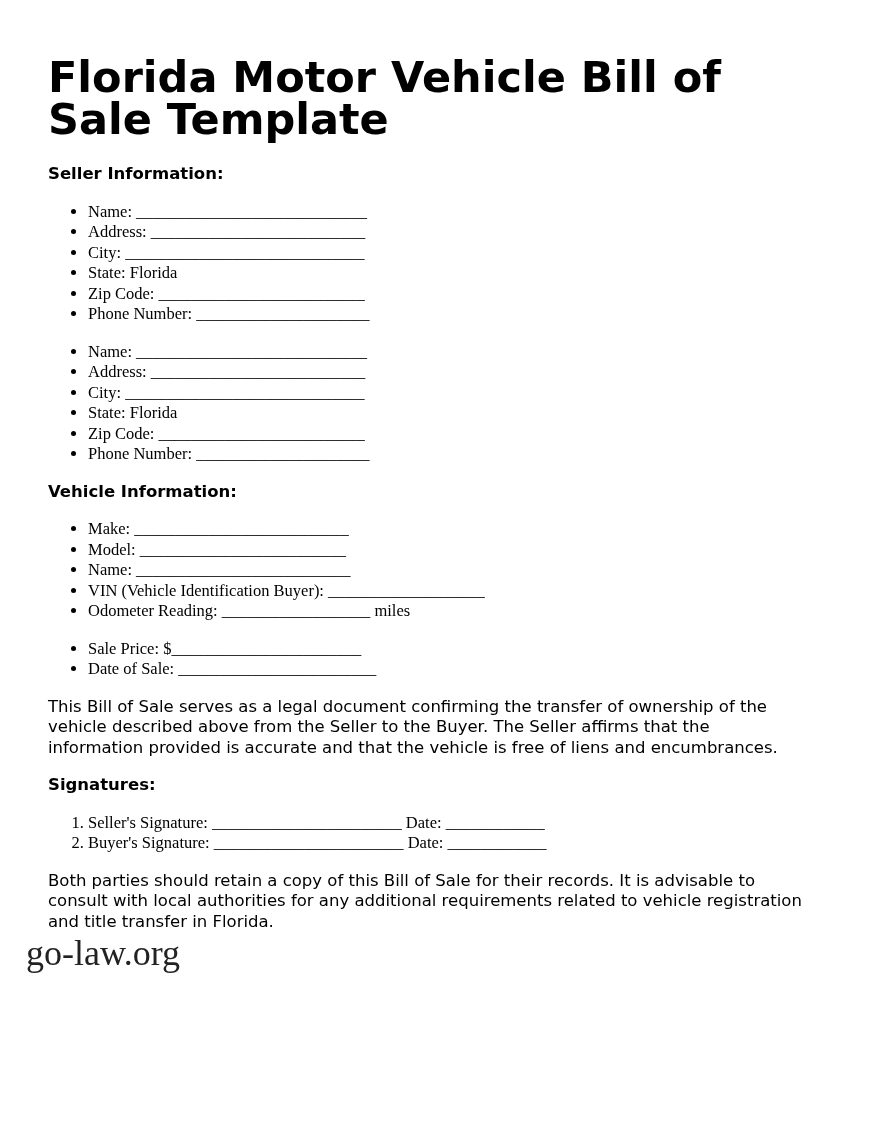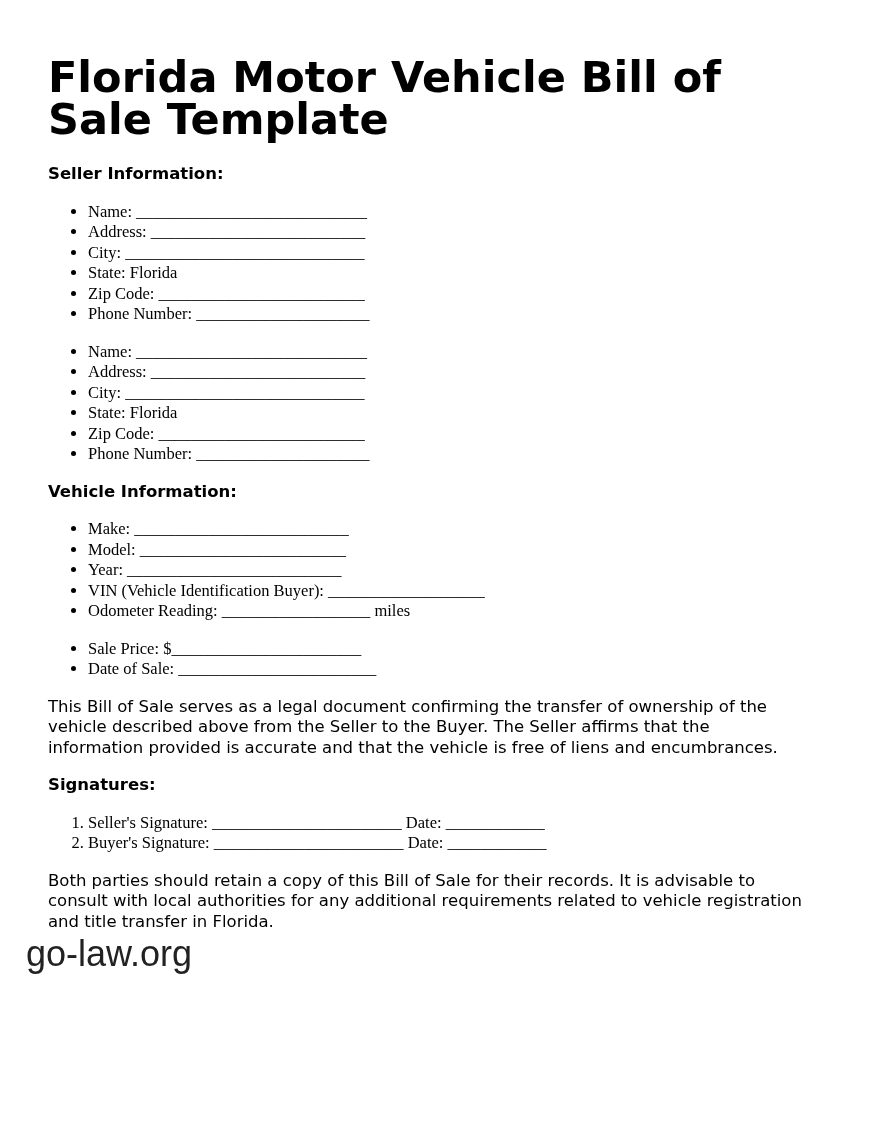--- a/index.html
+++ b/index.html
@@ -28,21 +28,21 @@
   .para { white-space: pre-line; }
   .heading { font-weight: bold; }
   ul, ol {
     margin: 17px 0;
     padding-left: 40px;
     line-height: 20.5px;
   }
   li { margin: 0; padding: 0; font-family: Liberation Serif, serif; }
   .closing { margin-bottom: 0; }
   .footer {
-    font-family: Liberation Sans, sans-serif;
+    font-family: Liberation Serif, serif;
     font-size: 36px;
     line-height: 43px;
     color: #222222;
     padding-left: 26px;
   }
 </style>
 </head>
 <body>
 
 <div class="doc">
@@ -66,21 +66,21 @@
     <li>City: _____________________________</li>
     <li>State: Florida</li>
     <li>Zip Code: _________________________</li>
     <li>Phone Number: _____________________</li>
   </ul>
 
   <p class="heading">Vehicle Information:</p>
   <ul>
     <li>Make: __________________________</li>
     <li>Model: _________________________</li>
-    <li>Year: __________________________</li>
+    <li>Name: __________________________</li>
     <li>VIN (Vehicle Identification Buyer): ___________________</li>
     <li>Odometer Reading: __________________ miles</li>
   </ul>
 
   <ul>
     <li>Sale Price: $_______________________</li>
     <li>Date of Sale: ________________________</li>
   </ul>
 
   <p class="para">This Bill of Sale serves as a legal document confirming the transfer of ownership of the

